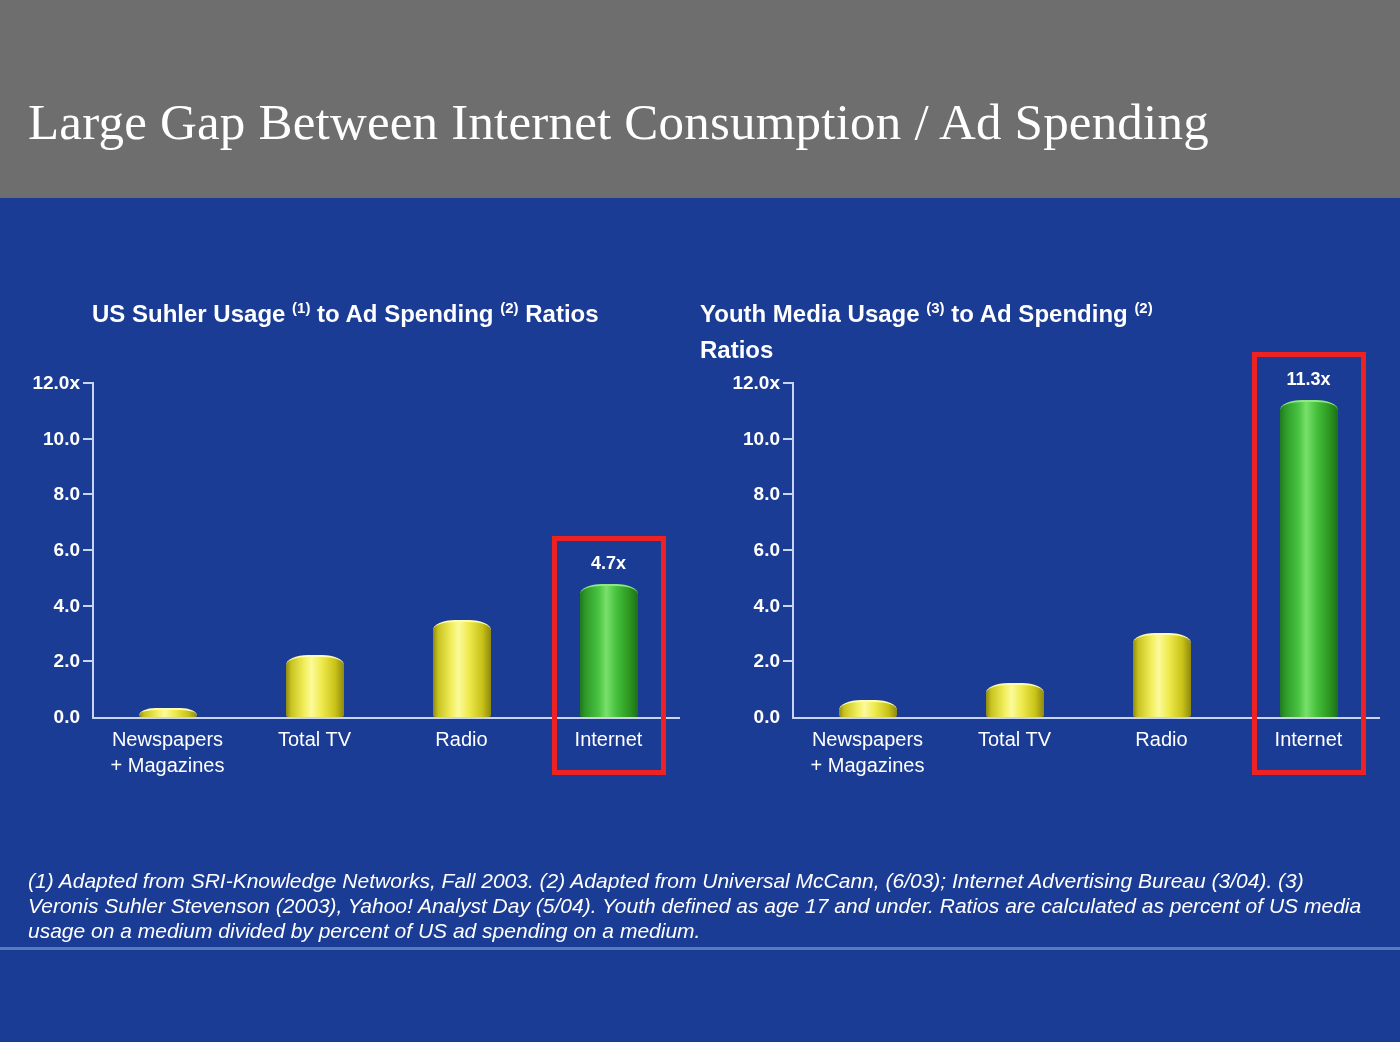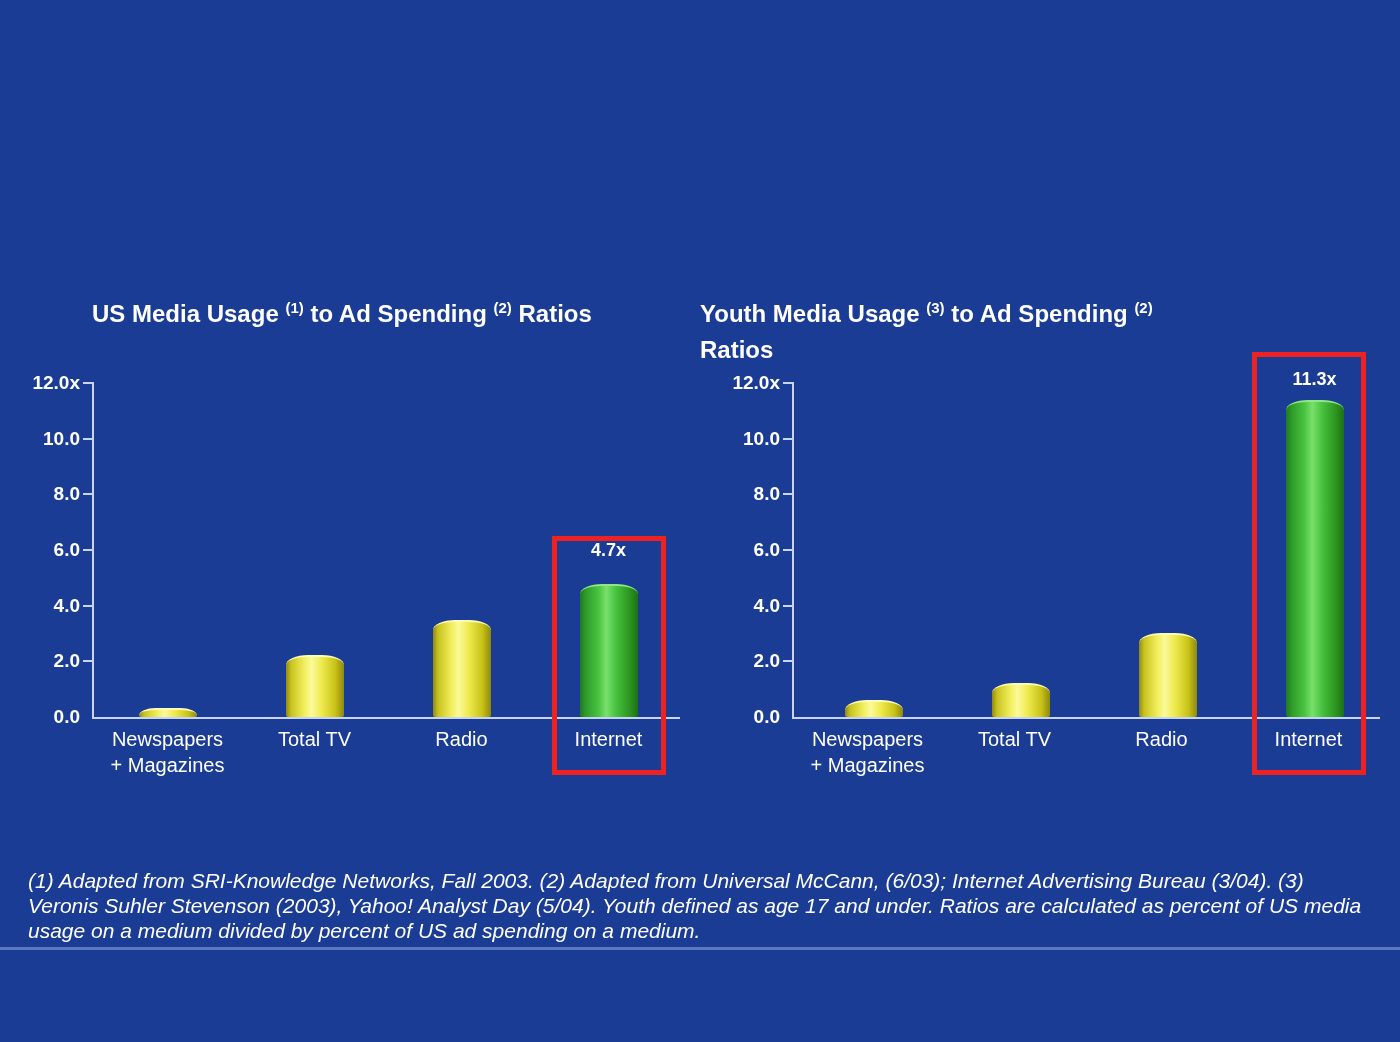--- a/index.html
+++ b/index.html
@@ -64,21 +64,21 @@
     position:absolute;right:0;
     color:#ffffff;font-size:19px;font-weight:bold;white-space:nowrap;
     transform:translateY(-50%);
   }
   .ylab-wrap{position:absolute;left:-92px;top:0;width:80px;height:646px;}
 
   .bars{
     position:absolute;left:2px;top:185px;height:334px;
   }
   .plot-left .bars{width:588px;}
-  .plot-right .bars{width:588px;margin-left:6px;}
+  .plot-right .bars{width:588px;}
 
   .bar-slot{
     position:absolute;bottom:0;height:334px;
   }
   .bar{
     position:absolute;bottom:0;left:50%;transform:translateX(-50%);
     border-radius:22px 22px 3px 3px/10px 10px 2px 2px;
   }
   .bar.yellow{
     background:linear-gradient(to right,#8f8a12 0%,#c9c320 9%,#f2ef5e 32%,#fbfa9a 44%,#eeea4d 62%,#c8c218 85%,#8e8910 100%);
@@ -120,26 +120,29 @@
   }
 
   
   .footer{position:absolute;left:0;top:950px;width:1400px;height:92px;background:#1b3c94;}
 </style>
 </head>
 <body>
 
 <div class="slide">
 
+  <div class="header">
+    <div class="header-title">Large Gap Between Internet Consumption / Ad Spending</div>
+  </div>
 
   <div class="body-area">
 
     <div class="panel panel-left">
       <div class="panel-title">
-        <span>US Media Usage</span>
+        <span>US Suhler Usage</span>
         <sup>(1)</sup>
         <span>to Ad Spending</span>
         <sup>(2)</sup>
         <span>Ratios</span>
       </div>
       <div class="plot plot-left">
         <div class="ylab-wrap">
             <div class="ylab" style="top: 519px;">0.0</div>
             <div class="ylab" style="top: 463.333px;">2.0</div>
             <div class="ylab" style="top: 407.667px;">4.0</div>
@@ -155,21 +158,21 @@
               <div class="bar yellow" style="height: 6.95833px; width: 58px;"></div>
             </div>
             <div class="bar-slot" style="left: 147px; width: 147px;">
               <div class="bar yellow" style="height: 59.8417px; width: 58px;"></div>
             </div>
             <div class="bar-slot" style="left: 294px; width: 147px;">
               <div class="bar yellow" style="height: 94.6333px; width: 58px;"></div>
             </div>
             <div class="bar-slot" style="left: 441px; width: 147px;">
               <div class="bar green" style="height: 130.817px; width: 58px;"></div>
-              <div class="bar-value" style="bottom: 156px;">4.7x</div>
+              <div class="bar-value" style="bottom: 143px;">4.7x</div>
             </div>
           </div>
         <div class="xlabels">
             <div class="xlabel" style="left: 0px; width: 147px;">Newspapers<br>+ Magazines</div>
             <div class="xlabel" style="left: 147px; width: 147px;">Total TV</div>
             <div class="xlabel" style="left: 294px; width: 147px;">Radio</div>
             <div class="xlabel" style="left: 441px; width: 147px;">Internet</div>
           </div>
       <div class="tick" style="top: 462.333px;"></div>
           <div class="tick" style="top: 406.667px;"></div>

